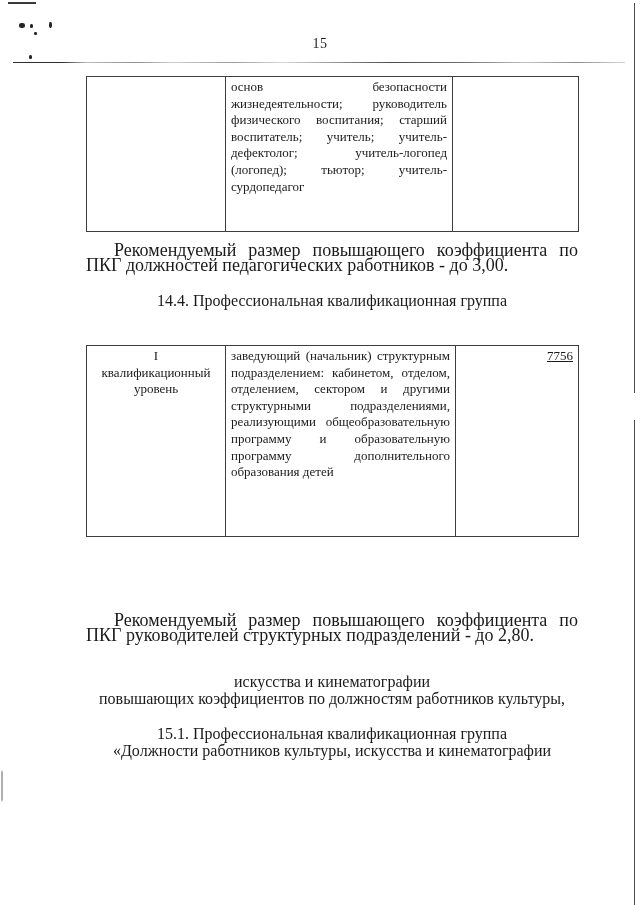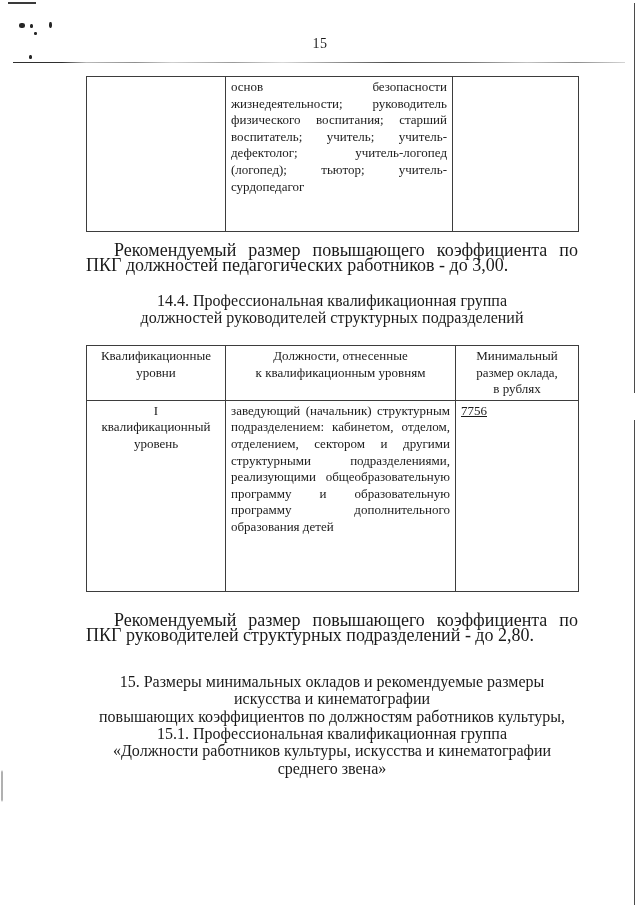--- a/index.html
+++ b/index.html
@@ -114,21 +114,21 @@
     text-align-last: left;
     -moz-text-align-last: left;
     hyphens: none;
   }
   .cell-center { text-align: center; }
   .cell-empty-tall { height: 150px; }
 
   .hdr { text-align: center; padding-top: 4px; padding-bottom: 4px; }
   .row-tall td { height: 186px; }
   .lvl-label { text-align: center; padding-top: 2px; }
-  .salary-val { text-align: left; padding-top: 2px; text-decoration: underline; }
+  .salary-val { text-align: right; padding-top: 2px; text-decoration: underline; }
 
   
   .para {
     position: absolute;
     font-size: 18px;
     line-height: 15px;
     text-align: justify;
     text-align-last: left;
     -moz-text-align-last: left;
   }
@@ -176,62 +176,45 @@
     </tr>
   </tbody>
 </table>
 
 <div class="para" id="para-ped-coef">
   <span class="indent"></span><span>Рекомендуемый размер повышающего коэффициента по ПКГ должностей педагогических работников - до 3,00.</span>
 </div>
 
 <div class="heading" id="heading-14-4">
   <div>14.4. Профессиональная квалификационная группа</div>
-  <div>должностей руководителей структурных подразделений</div>
 </div>
 
 <table class="doc-table" id="table-руководители">
   <colgroup>
     <col class="col-levels2">
       <col class="col-titles2">
       <col class="col-salary2">
   </colgroup>
   <tbody>
-    <tr>
-      <td class="hdr">
-        <span>Квалификационные уровни</span>
-      </td>
-      <td class="hdr">
-        <div>Должности, отнесенные</div>
-        <div>к квалификационным уровням</div>
-      </td>
-      <td class="hdr">
-        <div>Минимальный</div>
-        <div>размер оклада,</div>
-        <div>в рублях</div>
-      </td>
-    </tr>
     <tr class="row-tall">
       <td class="lvl-label">
         <div>I</div>
         <div>квалификационный уровень</div>
       </td>
       <td class="cell-just">заведующий (начальник) структурным подразделением: кабинетом, отделом, отделением, сектором и другими структурными подразделениями, реализующими общеобразовательную программу и образовательную программу дополнительного образования детей</td>
       <td class="salary-val">7756</td>
     </tr>
   </tbody>
 </table>
 
 <div class="para" id="para-ruk-coef">
   <span class="indent"></span><span>Рекомендуемый размер повышающего коэффициента по ПКГ руководителей структурных подразделений - до 2,80.</span>
 </div>
 
 <div class="heading" id="heading-15">
-  <div>15. Размеры минимальных окладов и рекомендуемые размеры</div>
   <div>искусства и кинематографии</div>
   <div>повышающих коэффициентов по должностям работников культуры,</div>
 </div>
 
 <div class="heading" id="heading-15-1">
   <div>15.1. Профессиональная квалификационная группа</div>
   <div>«Должности работников культуры, искусства и кинематографии</div>
-  <div>среднего звена»</div>
 </div>
 
 </body></html>

